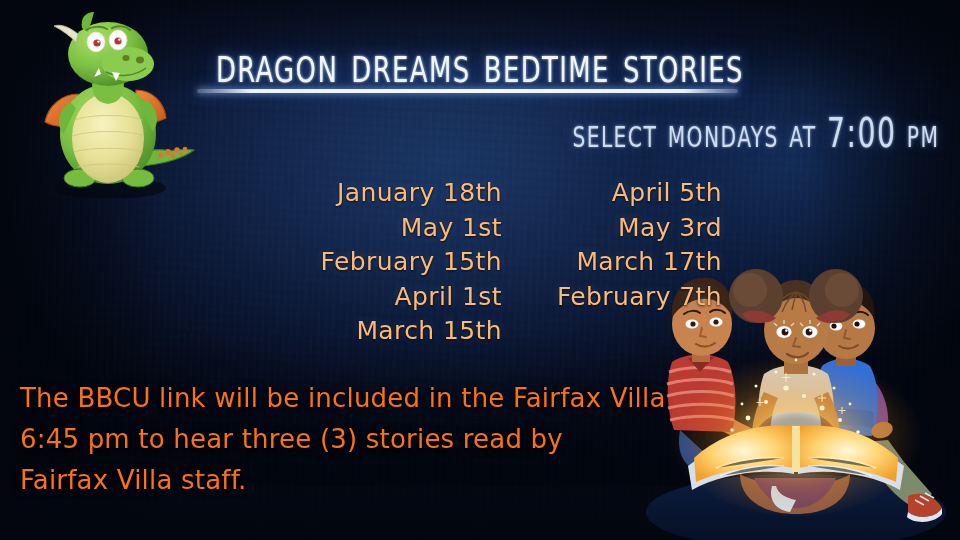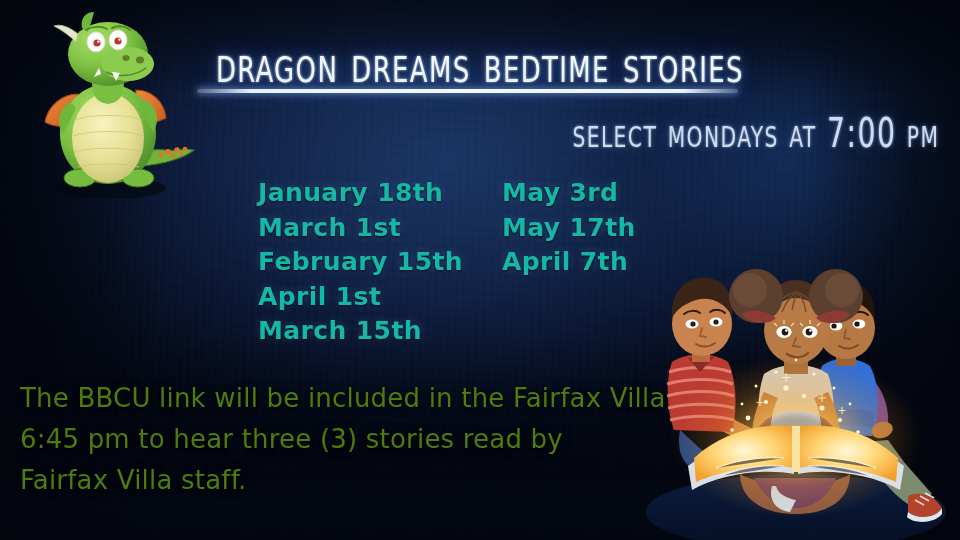--- a/index.html
+++ b/index.html
@@ -142,40 +142,41 @@
   .date-col {
     display: flex;
     flex-direction: column;
   }
   .date-col.left  { width: 244px; }
   .date-col.right { width: 220px; }
   .date-item {
     font-family: "DejaVu Sans", "Liberation Sans", sans-serif;
     font-size: 25px;
     line-height: 34.5px;
-    font-weight: 700;
-    color: #14b8a6;
+    font-weight: 400;
+    color: #fdba74;
     letter-spacing: .4px;
     text-shadow: 0 1px 3px rgba(0,0,0,.85), 0 0 9px rgba(120,170,255,.28);
     white-space: nowrap;
+    text-align: right;
   }
 
   
   .note {
     position: absolute;
     left: 20px;
     top: 378px;
     width: 650px;
   }
   .note-line {
     font-family: "DejaVu Sans", "Liberation Sans", sans-serif;
     font-size: 26px;
     line-height: 41px;
     font-weight: 400;
-    color: #4d7c0f;
+    color: #f97316;
     letter-spacing: .2px;
     text-shadow: 0 1px 3px rgba(0,0,0,.9), 0 0 10px rgba(0,0,0,.55);
     white-space: nowrap;
   }
 
   
   .art { position: absolute; }
   .art svg { display: block; }
   #dragon-art { left: 18px; top: -2px; width: 178px; height: 200px; }
   #readers-art { left: 636px; top: 262px; width: 324px; height: 278px; }
@@ -471,29 +472,30 @@
   </div>
   <div class="title-rule"></div>
 
   <div class="subtitle-wrap">
     <span class="poster-subtitle">Select mondays at 7:00 pm</span>
   </div>
 
   <div class="dates">
     <div class="date-col left">
       <div class="date-item">January 18th</div>
-      <div class="date-item">March 1st</div>
+      <div class="date-item">May 1st</div>
       <div class="date-item">February 15th</div>
       <div class="date-item">April 1st</div>
       <div class="date-item">March 15th</div>
     </div>
     <div class="date-col right">
+      <div class="date-item">April 5th</div>
       <div class="date-item">May 3rd</div>
-      <div class="date-item">May 17th</div>
-      <div class="date-item">April 7th</div>
+      <div class="date-item">March 17th</div>
+      <div class="date-item">February 7th</div>
     </div>
   </div>
 
   <div class="note">
     <div class="note-line">The BBCU link will be included in the Fairfax Villa</div>
     <div class="note-line">6:45 pm to hear three (3) stories read by</div>
     <div class="note-line">Fairfax Villa staff.</div>
   </div>
 
 </div>

